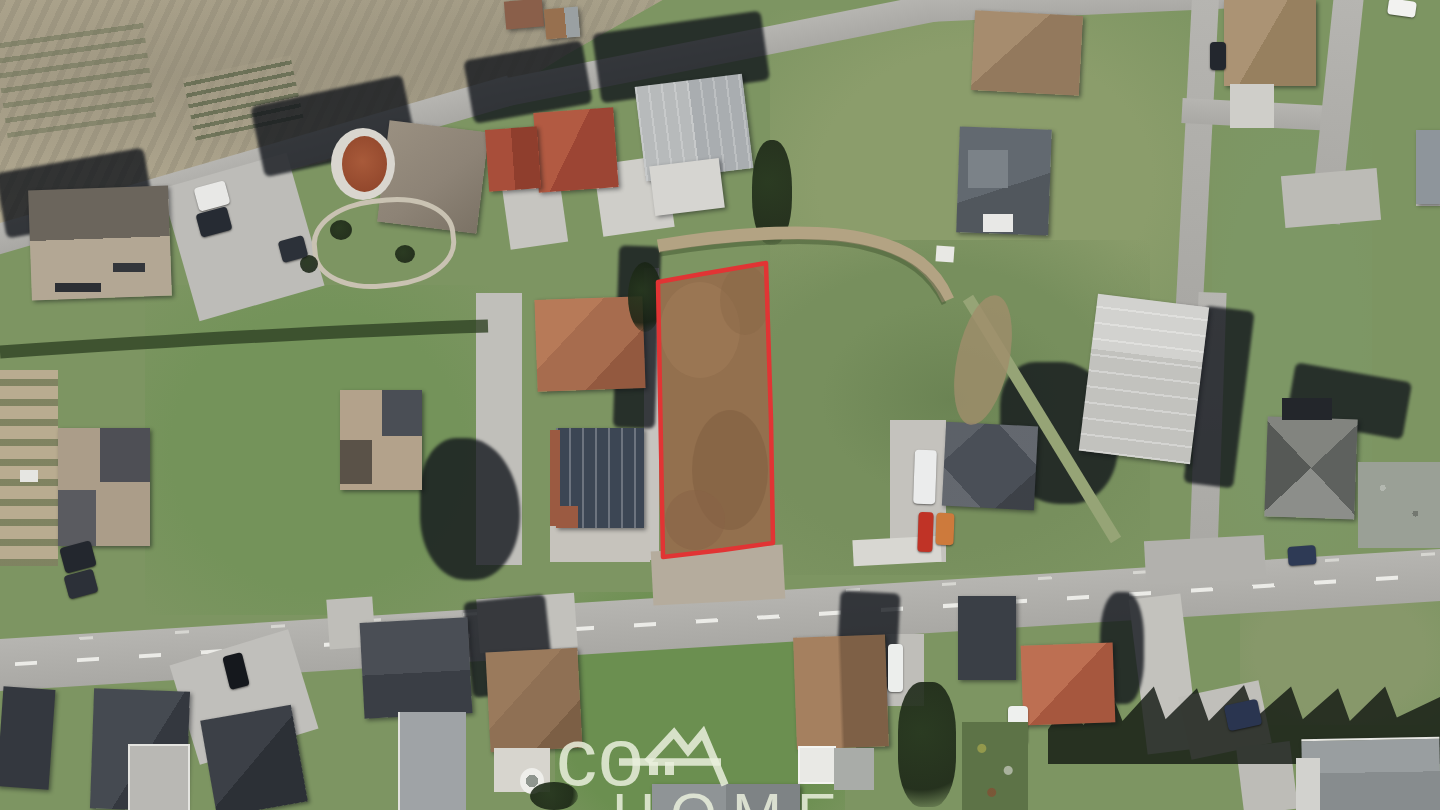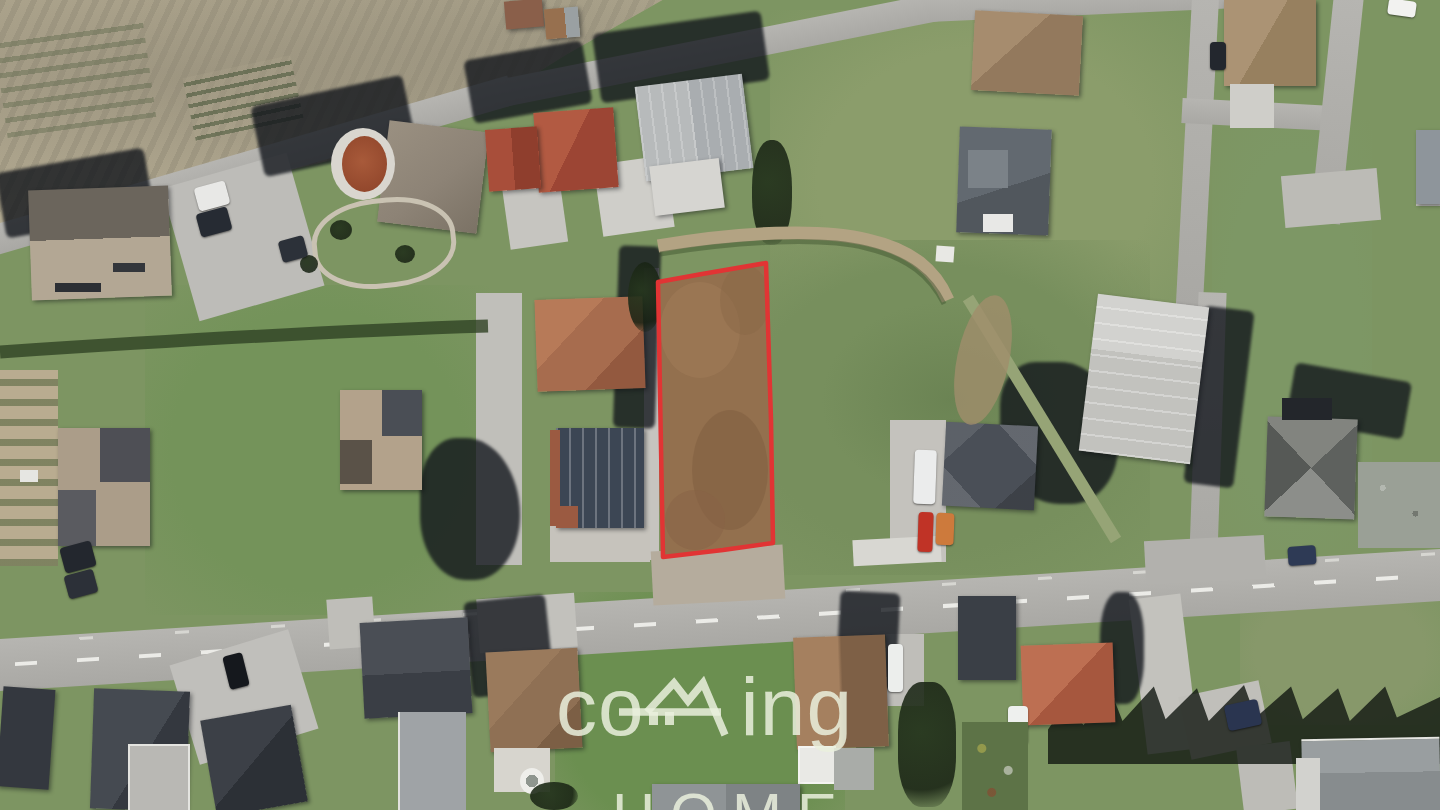--- a/index.html
+++ b/index.html
@@ -7,21 +7,21 @@
          background:#7d9562;font-family:"Liberation Sans",sans-serif;}
   .a{position:absolute;}
   .tone{position:absolute;pointer-events:none;}
   .sh{position:absolute;background:rgba(15,19,26,.78);filter:blur(1.5px);border-radius:6px;}
   .road{position:absolute;background:linear-gradient(180deg,#b6b5b1,#a9a8a4);transform-origin:left center;}
   .apron{position:absolute;background:#c1c0bb;}
   .car{position:absolute;border-radius:4px;box-shadow:0 1px 2px rgba(0,0,0,.5);}
   .tree{position:absolute;background:radial-gradient(circle at 40% 40%,rgba(38,54,30,.95),rgba(22,32,18,.85) 70%,rgba(22,32,18,0) 100%);border-radius:50%;}
   .bld{position:absolute;box-shadow:2px 2px 4px rgba(10,14,18,.45);}
   .wm{color:rgba(234,240,221,.85);}
-  #wm1{position:absolute;left:556px;top:660px;font-size:82px;letter-spacing:1px;
+  #wm1{position:absolute;left:556px;top:710px;font-size:82px;letter-spacing:1px;
        display:flex;align-items:baseline;white-space:nowrap;z-index:60;font-weight:400;}
   #wm1 svg{display:inline-block;vertical-align:baseline;margin-left:-26px;margin-right:4px;overflow:visible;}
   #wm2{position:absolute;left:612px;top:780px;font-size:60px;letter-spacing:15px;z-index:60;font-weight:400;}
   svg.overlay{position:absolute;left:0;top:0;z-index:18;pointer-events:none;}
   .dash-center{position:absolute;left:30px;top:24px;height:4px;width:1400px;
     background:repeating-linear-gradient(90deg,#f2f2ee 0 22px,transparent 22px 62px);opacity:.9;}
   .dash-edge{position:absolute;left:0;top:3px;height:3px;width:1480px;
     background:repeating-linear-gradient(90deg,#e9e9e4 0 14px,transparent 14px 96px);opacity:.65;}
 </style>
 </head>
@@ -238,17 +238,16 @@
   <div class="car" style="left:1226px;top:702px;width:34px;height:26px;background:#2a3550;transform:rotate(-12deg);"></div>
 
   <div id="wm1" class="wm">
     <span>co</span>
       <svg width="118" height="64" viewBox="0 0 118 64">
       <line x1="0" y1="41" x2="102" y2="41" stroke="rgba(234,240,221,.85)" stroke-width="7.5"></line>
       <rect x="30" y="41" width="9" height="13" fill="rgba(234,240,221,.85)"></rect>
       <rect x="46" y="41" width="9" height="13" fill="rgba(234,240,221,.85)"></rect>
       <polyline points="28,41 55,12 69,30 84,12 106,64" fill="none" stroke="rgba(234,240,221,.85)" stroke-width="7.5" stroke-linejoin="miter"></polyline>
     </svg>
-      <span>ing</span>
   </div>
   <div id="wm2" class="wm">HOME</div>
 
 </div>
 
 </body></html>

